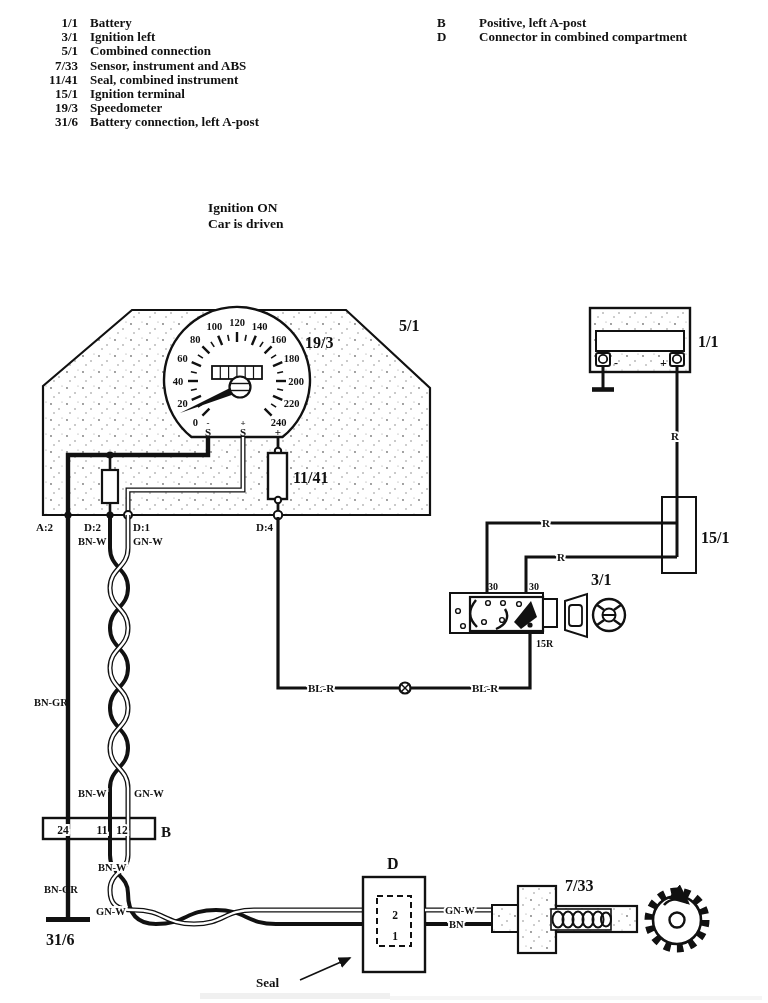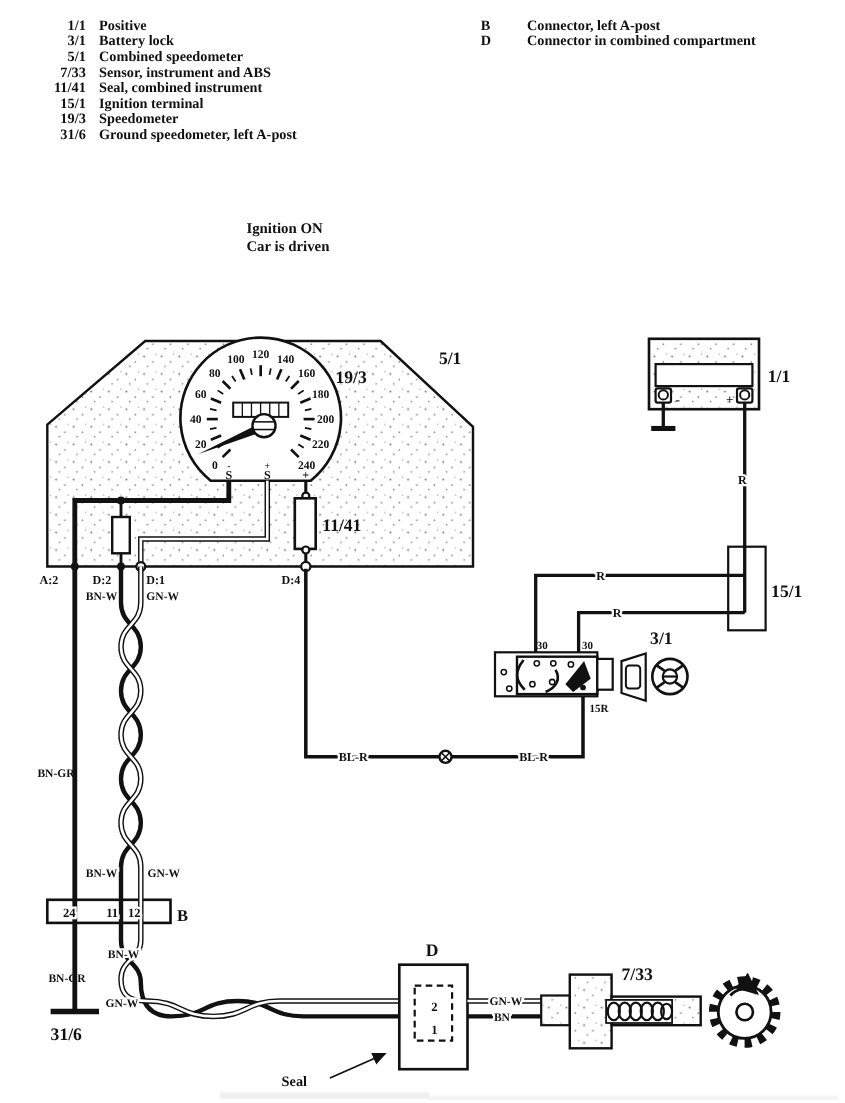--- a/index.html
+++ b/index.html
@@ -6,77 +6,77 @@
   body{
     width:768px;height:1003px;position:relative;background:#fff;overflow:hidden;
     font-family:"Liberation Serif", serif;color:#111;
   }
   .legend{position:absolute;font-size:13px;font-weight:700;line-height:14.2px;}
   .legend-row{display:flex;white-space:nowrap;}
   .legend-row .ref{width:50px;text-align:right;flex:0 0 auto;}
   .legend-row .lbl{margin-left:12px;}
   .legend-right .ref{width:16px;text-align:left;}
   .legend-right .lbl{margin-left:26px;}
-  .condition{position:absolute;left:224px;top:200px;font-size:13.5px;font-weight:700;line-height:16px;}
+  .condition{position:absolute;left:208px;top:200px;font-size:13.5px;font-weight:700;line-height:16px;}
   svg{position:absolute;left:0;top:0;}
   text{fill:#111;font-family:"Liberation Serif", serif;font-weight:700;}
   .ref16{font-size:16px;}
   .ref15{font-size:15px;}
   .wirecode{font-size:10.5px;}
   .pin{font-size:11px;}
   .pinmid{font-size:11.5px;text-anchor:middle;}
   .small10{font-size:10px;}
   .gtick{font-size:10.5px;text-anchor:middle;}
   .halo{paint-order:stroke fill;stroke:#fff;stroke-width:4px;}
   .sign{font-size:12px;}
   .tinysign{font-size:9px;text-anchor:middle;}
   .term{font-size:11px;text-anchor:middle;}
 </style>
 </head>
 <body>
 
 <div class="legend" style="left:28px;top:16px;">
   <div class="legend-row">
       <span class="ref">1/1</span>
-      <span class="lbl">Positive</span>
+      <span class="lbl">Battery</span>
     </div>
   <div class="legend-row">
       <span class="ref">3/1</span>
-      <span class="lbl">Battery lock</span>
+      <span class="lbl">Ignition left</span>
     </div>
   <div class="legend-row">
       <span class="ref">5/1</span>
-      <span class="lbl">Combined speedometer</span>
+      <span class="lbl">Combined connection</span>
     </div>
   <div class="legend-row">
       <span class="ref">7/33</span>
       <span class="lbl">Sensor, instrument and ABS</span>
     </div>
   <div class="legend-row">
       <span class="ref">11/41</span>
       <span class="lbl">Seal, combined instrument</span>
     </div>
   <div class="legend-row">
       <span class="ref">15/1</span>
       <span class="lbl">Ignition terminal</span>
     </div>
   <div class="legend-row">
       <span class="ref">19/3</span>
       <span class="lbl">Speedometer</span>
     </div>
   <div class="legend-row">
       <span class="ref">31/6</span>
-      <span class="lbl">Ground speedometer, left A-post</span>
+      <span class="lbl">Battery connection, left A-post</span>
     </div>
 </div>
 
 <div class="legend legend-right" style="left:437px;top:16px;">
   <div class="legend-row">
       <span class="ref">B</span>
-      <span class="lbl">Connector, left A-post</span>
+      <span class="lbl">Positive, left A-post</span>
     </div>
   <div class="legend-row">
       <span class="ref">D</span>
       <span class="lbl">Connector in combined compartment</span>
     </div>
 </div>
 
 <div class="condition">
   <div>Ignition ON</div>
   <div>Car is driven</div>

